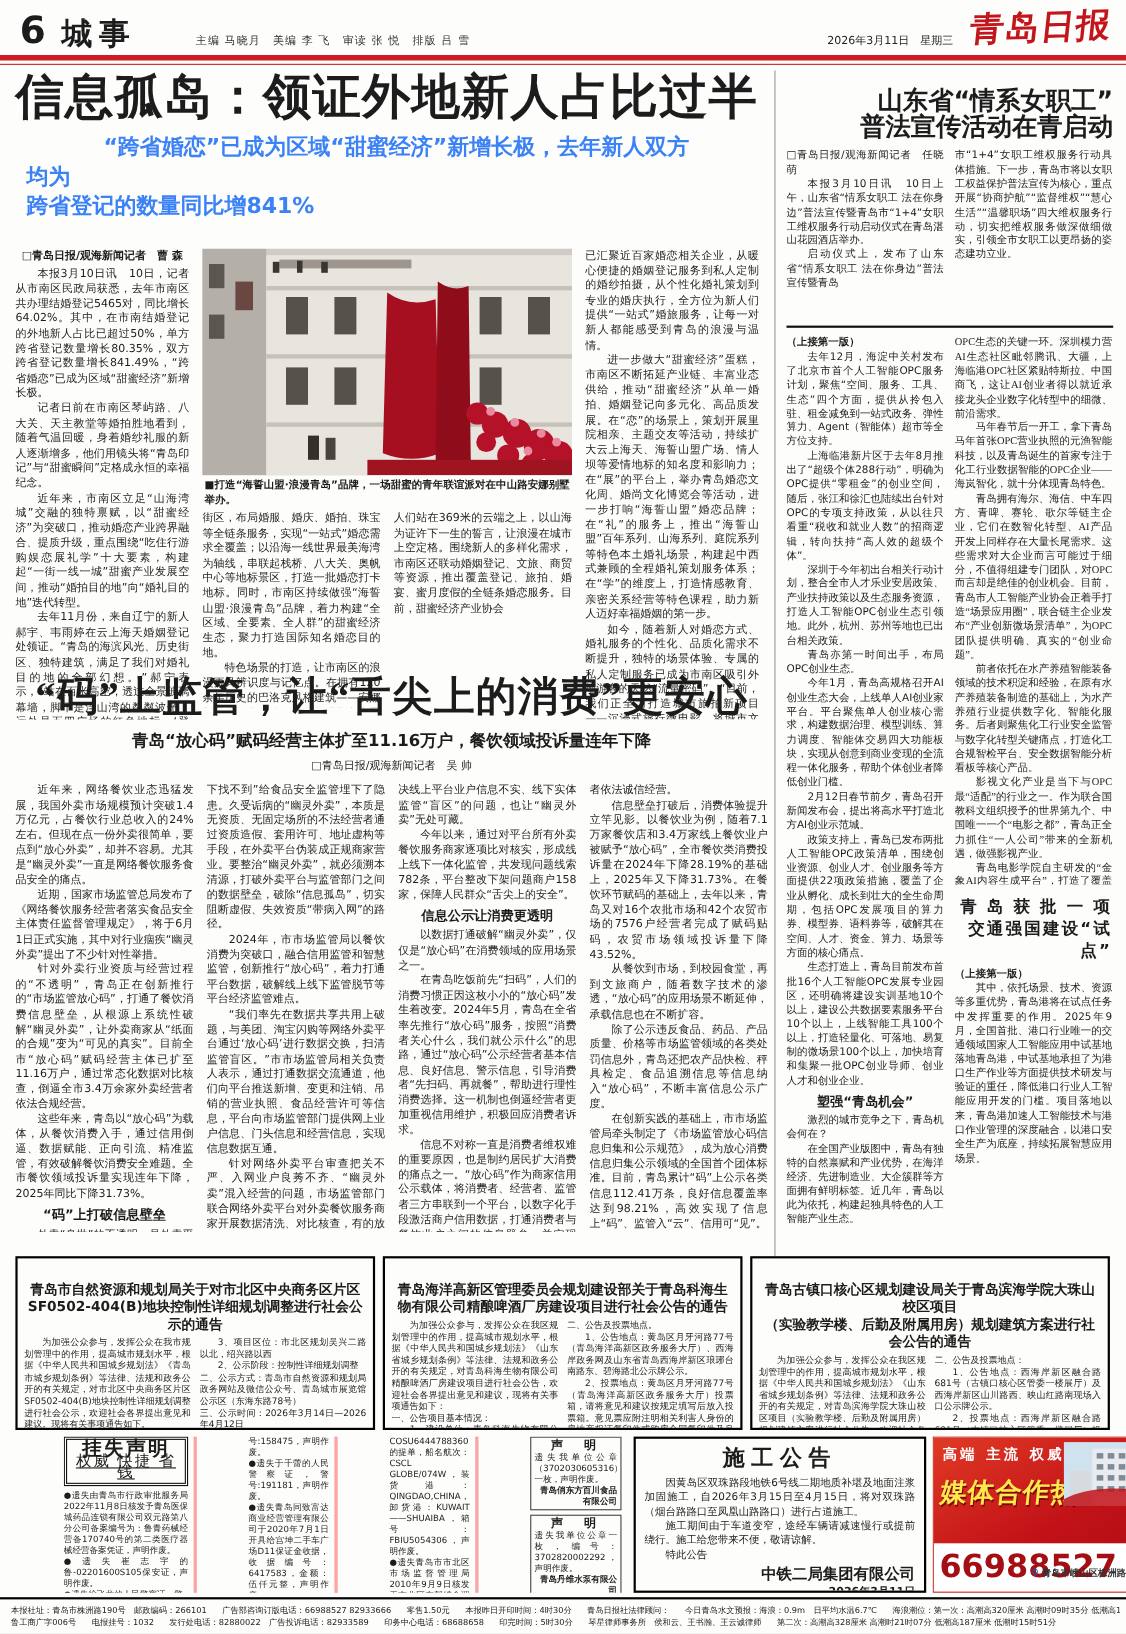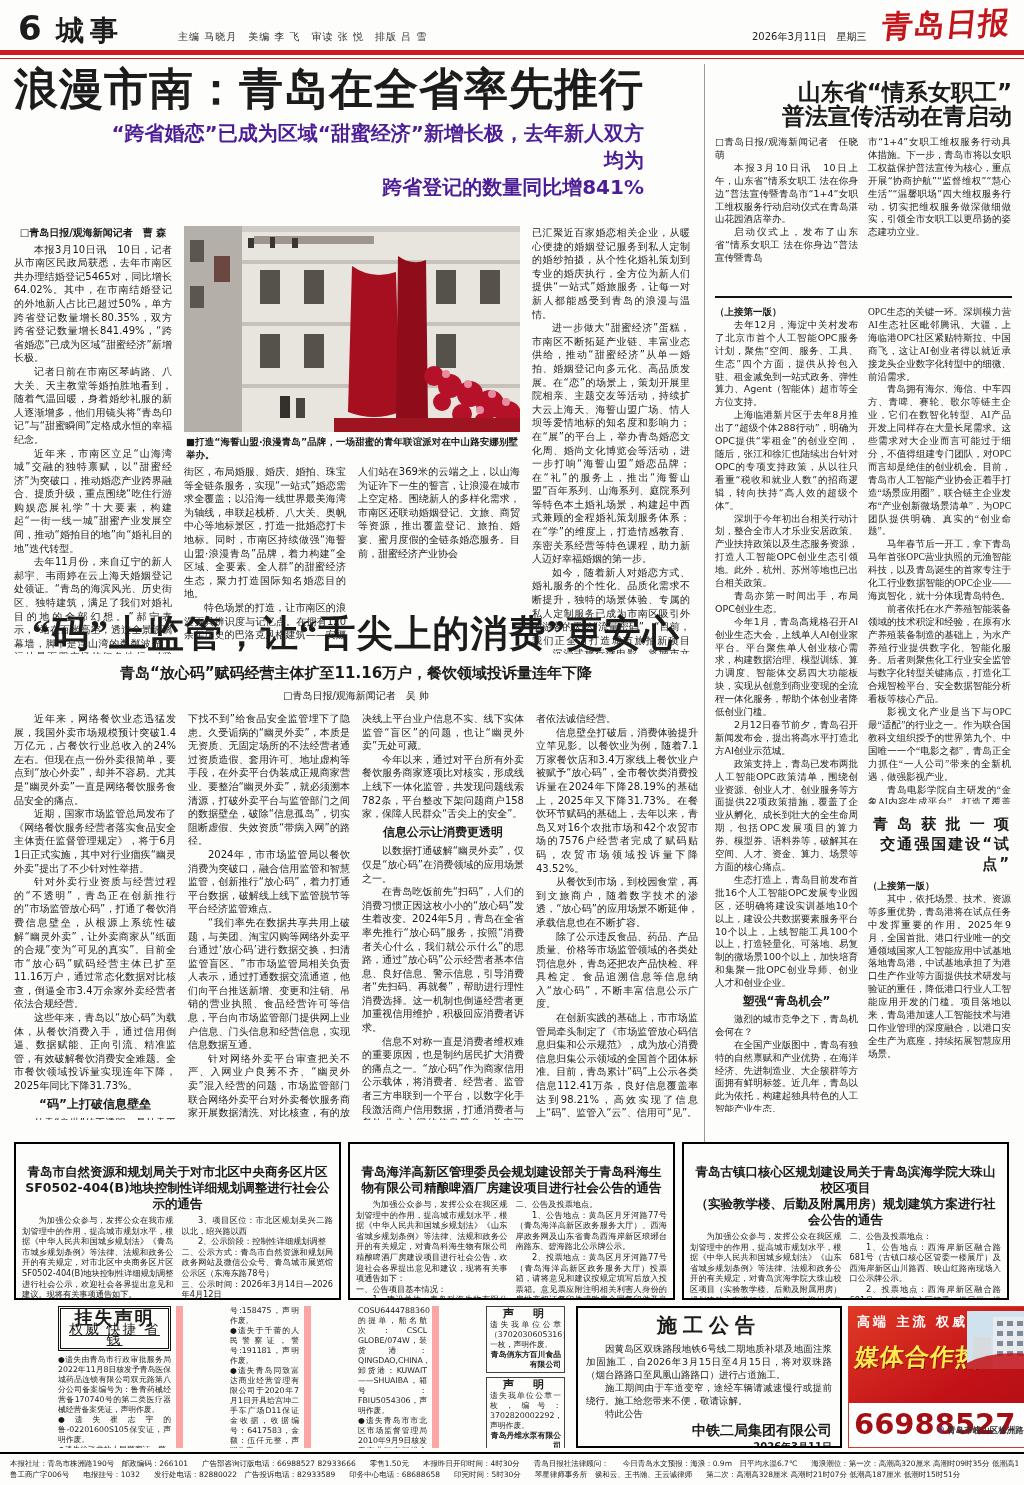--- a/index.html
+++ b/index.html
@@ -23,22 +23,22 @@
   
   .para { text-indent:2em; text-align:justify; }
   .noindent { text-indent:0; }
   .col-subhead { text-indent:0; text-align:center; font-weight:bold; margin:5px 0; font-size:12px; }
   .lead-bold { text-indent:0; font-weight:bold; }
 
   
   .left-region { position:absolute; left:14px; top:64px; width:684px; height:1078px; }
   .a1-headline { font-size:44px; line-height:50px; font-weight:900; letter-spacing:1px; white-space:nowrap;
     font-family:"Liberation Sans","DejaVu Sans",sans-serif; }
-  .a1-subhead { margin:6px 0 0 10px; font-size:20px; line-height:27px; font-weight:700; color:#4c1d95;
-    white-space:pre-line; text-indent:3.5em; width:620px;text-align:right; }
+  .a1-subhead { margin:6px 0 0 10px; font-size:20px; line-height:27px; font-weight:700; color:#3b82f6;
+    white-space:pre-line; text-indent:3.5em; width:620px; }
   .a1-body { margin-top:25px; height:428px; display:flex; gap:12px; overflow:hidden; }
   .a-col { font-size:10px; line-height:13.6px; overflow:hidden; }
   .a1-col-side { width:158px; height:428px; }
   .a1-mid { width:336px; display:flex; flex-direction:column; }
   .a1-photo { width:336px; height:206px; background:#cfccc7; flex:none; }
   .a1-caption { font-size:9.5px; line-height:12.5px; font-weight:bold; margin:4px 2px 4px 2px; text-align:justify; }
   .a1-under { display:flex; gap:12px; height:178px; overflow:hidden; }
   .a1-under .a-col { width:162px; }
   .byline { font-size:10px; text-align:center; margin-bottom:3px; font-weight:bold; text-indent:0; }
 
@@ -71,21 +71,21 @@
   .notices { position:absolute; left:14px; top:1142px; width:996px; height:158px; display:flex; gap:7px; }
   .notice-box { width:327px; border:2px solid #000; padding:20px 6px 4px 6px; overflow:hidden; }
   .notice-title { text-align:center; font-weight:900; font-size:12.5px; line-height:16px; white-space:pre-line; }
   .notice-cols { display:flex; gap:8px; margin-top:3px; height:106px; overflow:hidden; }
   .notice-col { width:50%; font-size:8.2px; line-height:10.6px; overflow:hidden; }
   .notice-date { text-align:right; font-size:9px; font-weight:bold; padding-right:14px; margin-top:1px; }
 
   
   .classifieds { position:absolute; left:14px; top:1306px; width:996px; height:142px; display:flex;margin-left:44px; }
   .cl-col { font-size:7.8px; line-height:10px; overflow:hidden; padding:0 5px; }
-  .cl-sep { border-left:7px solid #fca5a5;padding-left:47px; }
+  .cl-sep { border-left:3px solid #fca5a5;padding-left:47px; }
   .cl-1 { width:118px; padding-left:0; }
   .cl-2 { width:128px; }
   .cl-3 { width:128px; }
   .cl-4 { width:138px; }
   .guashi-box { border:3px double #111; padding:4px 2px 3px 2px; text-align:center; margin-bottom:4px; }
   .guashi-title { font-size:18px; font-weight:900; letter-spacing:2px; }
   .guashi-sub { font-size:14px; letter-spacing:2px; margin-top:2px; font-family:"Liberation Serif",serif;text-decoration:underline; }
   .cl-col .para { text-indent:0; }
   .mini-decl { border:1px solid #444; padding:2px 3px; margin-bottom:4px; }
   .mini-decl-title { text-align:center; font-weight:900; font-size:11px; letter-spacing:4px; }
@@ -125,21 +125,21 @@
     <div class="hdr-credits">主编 马晓月　美编 李 飞　审读 张 悦　排版 吕 雪</div>
     <div class="hdr-date">2026年3月11日　星期三</div>
     <div class="masthead">青岛日报</div>
   </div>
   <div class="rule-red-thick"></div>
   <div class="rule-red-thin"></div>
 
   <div class="left-region">
 
     <div>
-      <div class="a1-headline">浪漫市南：青岛在全省率先推行</div>
+      <div class="a1-headline">信息孤岛：领证外地新人占比过半</div>
       <div class="a1-subhead">“跨省婚恋”已成为区域“甜蜜经济”新增长极，去年新人双方均为
 跨省登记的数量同比增841%</div>
       <div class="a1-body">
         <div class="a-col a1-col-side">
           <div class="byline">□青岛日报/观海新闻记者　曹 森</div>
           <div>
               <p class="para">本报3月10日讯　10日，记者从市南区民政局获悉，去年市南区共办理结婚登记5465对，同比增长64.02%。其中，在市南结婚登记的外地新人占比已超过50%，单方跨省登记数量增长80.35%，双方跨省登记数量增长841.49%，“跨省婚恋”已成为区域“甜蜜经济”新增长极。</p>
               <p class="para">记者日前在市南区琴屿路、八大关、天主教堂等婚拍胜地看到，随着气温回暖，身着婚纱礼服的新人逐渐增多，他们用镜头将“青岛印记”与“甜蜜瞬间”定格成永恒的幸福纪念。</p>
               <p class="para">近年来，市南区立足“山海湾城”交融的独特禀赋，以“甜蜜经济”为突破口，推动婚恋产业跨界融合、提质升级，重点围绕“吃住行游购娱恋展礼学”十大要素，构建起“一街一线一城”甜蜜产业发展空间，推动“婚拍目的地”向“婚礼目的地”迭代转型。</p>
               <p class="para">去年11月份，来自辽宁的新人郝宇、韦雨婷在云上海天婚姻登记处领证。“青岛的海滨风光、历史街区、独特建筑，满足了我们对婚礼目的地的全部幻想。”郝宁表示，“站在百米高空，透过全景玻璃幕墙，脚下是浮山湾的粼粼波光，远处是五四广场的红色地标，‘登高’领证开启我们的幸福高光时刻。”领证之后，他们在市南区的历史街巷漫步，开启一场穿梭时光的“寻迹之旅”，在安娜别墅“永恒之翼”雕塑的定格浪漫。</p>
@@ -277,22 +277,22 @@
           <p class="para">2月12日春节前夕，青岛召开新闻发布会，提出将高水平打造北方AI创业示范城。</p>
           <p class="para">政策支持上，青岛已发布两批人工智能OPC政策清单，围绕创业资源、创业人才、创业服务等方面提供22项政策措施，覆盖了企业从孵化、成长到壮大的全生命周期，包括OPC发展项目的算力券、模型券、语料券等，破解其在空间、人才、资金、算力、场景等方面的核心痛点。</p>
           <p class="para">生态打造上，青岛目前发布首批16个人工智能OPC发展专业园区，还明确将建设实训基地10个以上，建设公共数据要素服务平台10个以上，上线智能工具100个以上，打造轻量化、可落地、易复制的微场景100个以上，加快培育和集聚一批OPC创业导师、创业人才和创业企业。</p>
           <p class="para col-subhead">塑强“青岛机会”</p>
           <p class="para">激烈的城市竞争之下，青岛机会何在？</p>
           <p class="para">在全国产业版图中，青岛有独特的自然禀赋和产业优势，在海洋经济、先进制造业、大企簇群等方面拥有鲜明标签。近几年，青岛以此为依托，构建起独具特色的人工智能产业生态。</p>
         </div>
       <div class="r-col">
         <div class="r2-colb-top">
             <p class="para noindent">OPC生态的关键一环。深圳模力营AI生态社区毗邻腾讯、大疆，上海临港OPC社区紧贴特斯拉、中国商飞，这让AI创业者得以就近承接龙头企业数字化转型中的细微、前沿需求。</p>
+            <p class="para">马年春节后一开工，拿下青岛马年首张OPC营业执照的元渔智能科技，以及青岛诞生的首家专注于化工行业数据智能的OPC企业——海岚智化，就十分体现青岛特色。</p>
             <p class="para">青岛拥有海尔、海信、中车四方、青啤、赛轮、歌尔等链主企业，它们在数智化转型、AI产品开发上同样存在大量长尾需求。这些需求对大企业而言可能过于细分，不值得组建专门团队，对OPC而言却是绝佳的创业机会。目前，青岛市人工智能产业协会正着手打造“场景应用圈”，联合链主企业发布“产业创新微场景清单”，为OPC团队提供明确、真实的“创业命题”。</p>
-            <p class="para">马年春节后一开工，拿下青岛马年首张OPC营业执照的元渔智能科技，以及青岛诞生的首家专注于化工行业数据智能的OPC企业——海岚智化，就十分体现青岛特色。</p>
             <p class="para">前者依托在水产养殖智能装备领域的技术积淀和经验，在原有水产养殖装备制造的基础上，为水产养殖行业提供数字化、智能化服务。后者则聚焦化工行业安全监管与数字化转型关键痛点，打造化工合规智检平台、安全数据智能分析看板等核心产品。</p>
             <p class="para">影视文化产业是当下与OPC最“适配”的行业之一。作为联合国教科文组织授予的世界第九个、中国唯一一个“电影之都”，青岛正全力抓住“一人公司”带来的全新机遇，做强影视产业。</p>
             <p class="para">青岛电影学院自主研发的“金象AI内容生成平台”，打造了覆盖剧本创作、视听生成、智能制片全流程的一体化解决方案；青影生数影视科技构建起“Vidu AI+金象平台”双工具支撑体系，赋能个体创作者实现高效创作，目前已助力多名创作者完成全流程孵化。</p>
           </div>
         <div>
           <div class="r3-headline">青 岛 获 批 一 项
 交通强国建设“试点”</div>
           <div class="r3-body">
               <p class="para lead-bold">（上接第一版）</p>
               <p class="para">其中，依托场景、技术、资源等多重优势，青岛港将在试点任务中发挥重要的作用。2025年9月，全国首批、港口行业唯一的交通领域国家人工智能应用中试基地落地青岛港，中试基地承担了为港口生产作业等方面提供技术研发与验证的重任，降低港口行业人工智能应用开发的门槛。项目落地以来，青岛港加速人工智能技术与港口作业管理的深度融合，以港口安全生产为底座，持续拓展智慧应用场景。</p>

